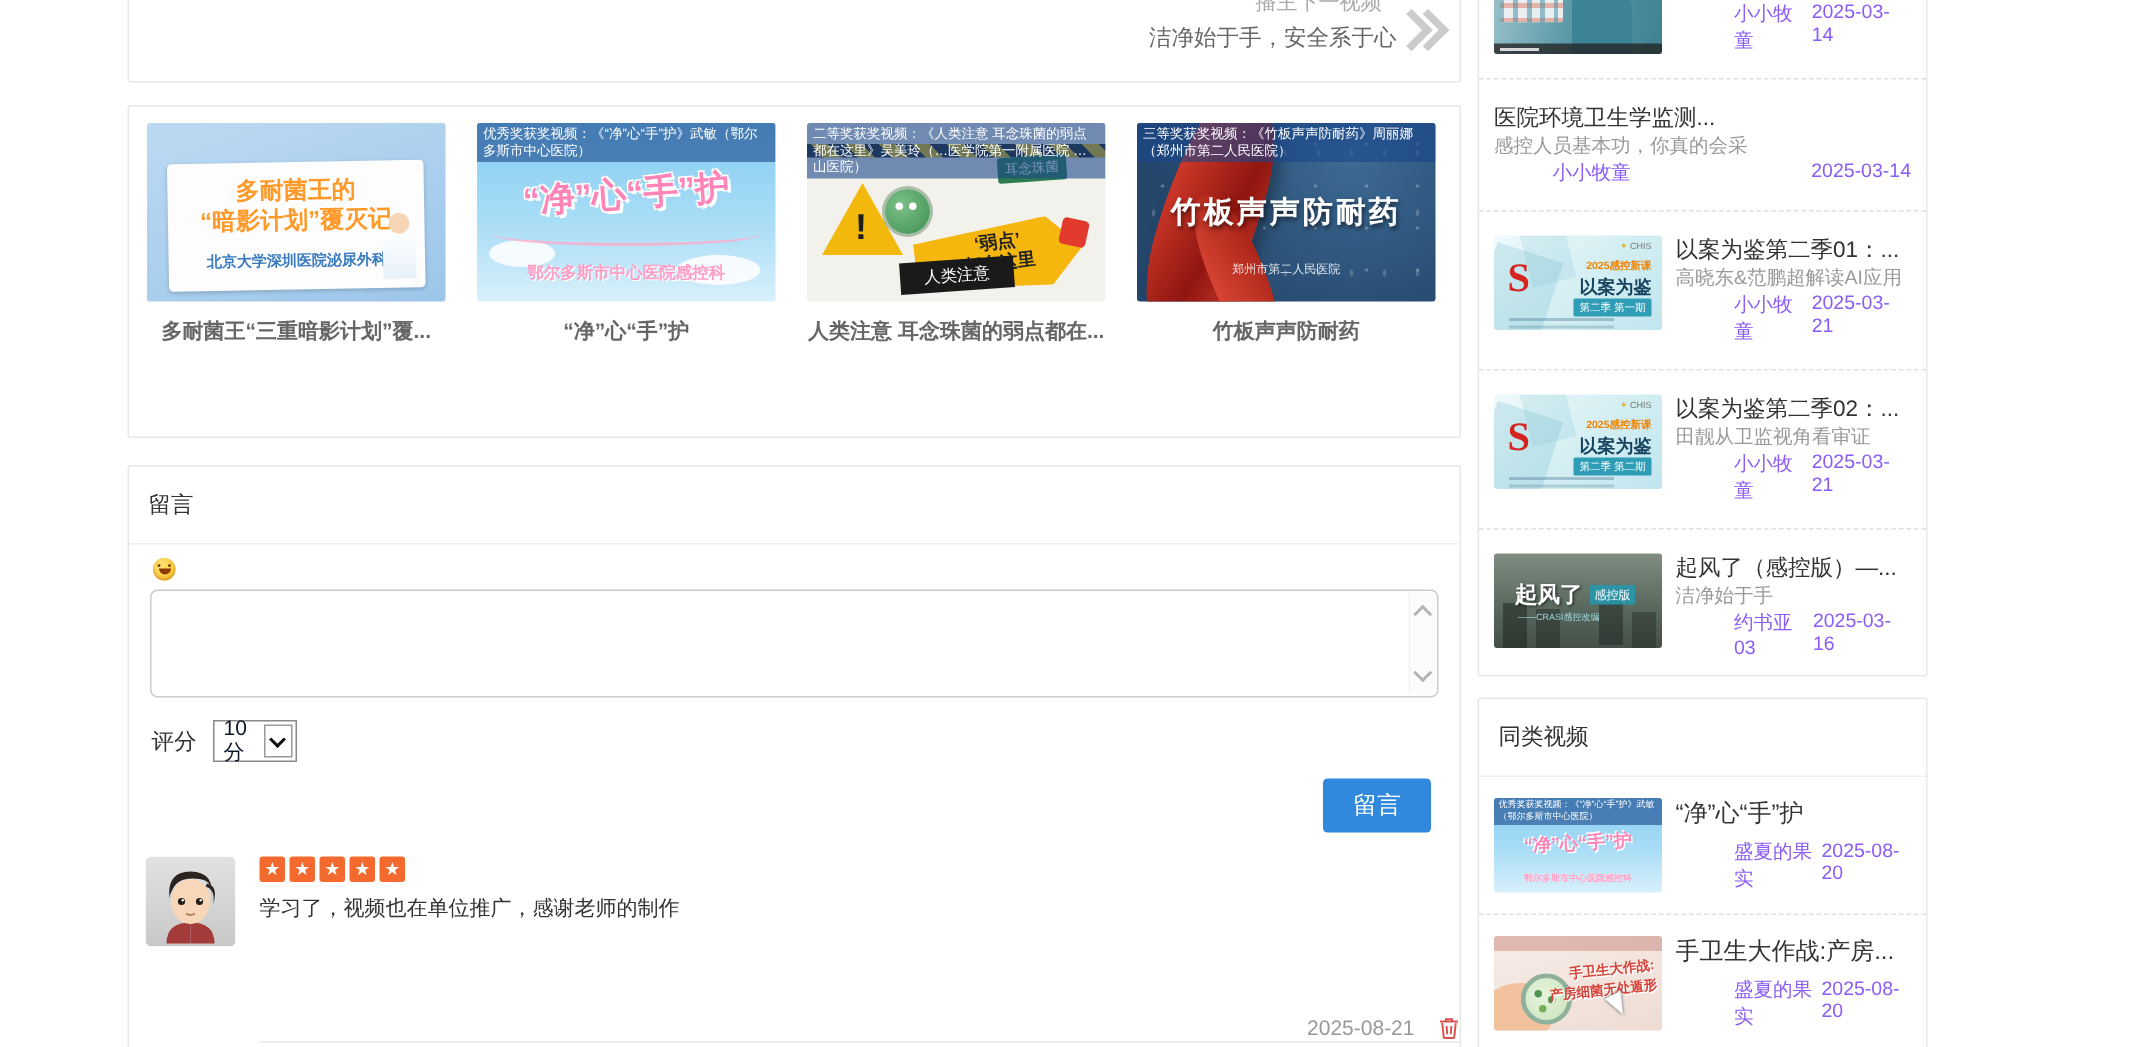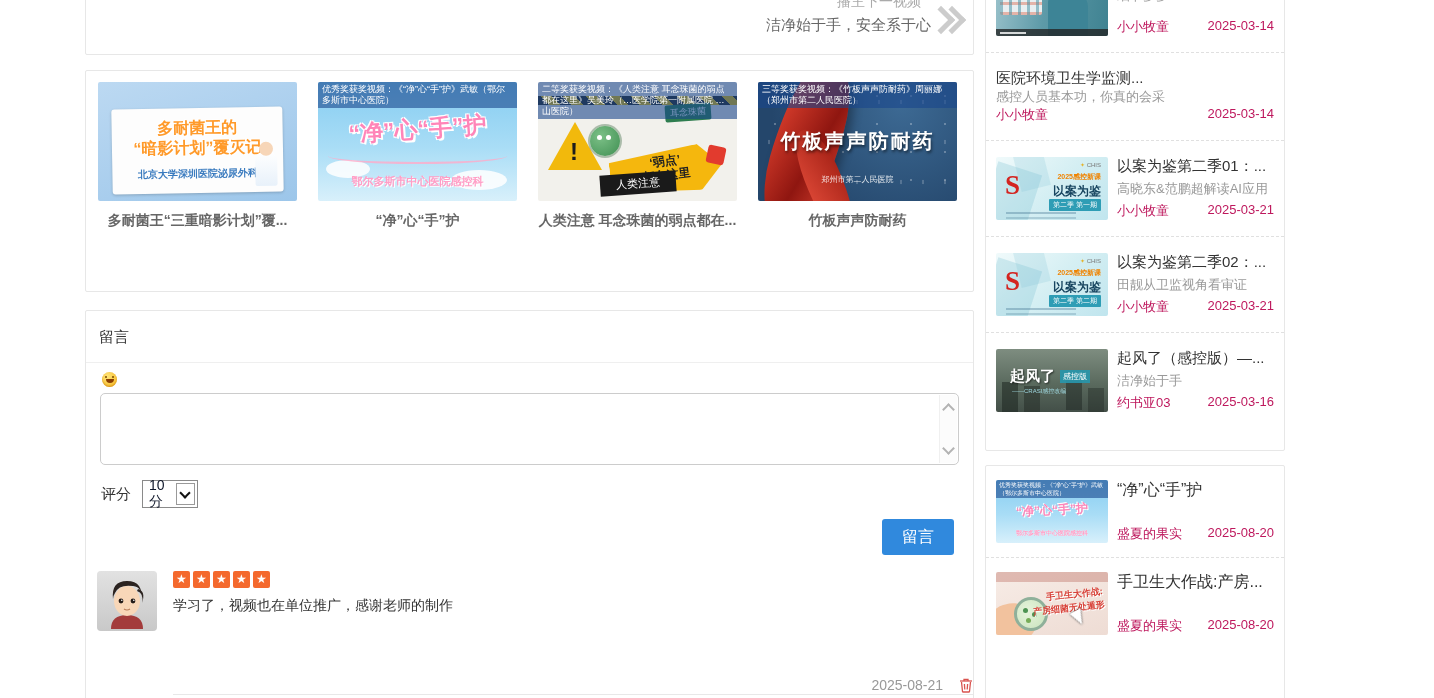--- a/index.html
+++ b/index.html
@@ -96,21 +96,21 @@
 
   
   #sideBoxA { left:985px; top:-44px; width:300px; height:495px; }
   #sideBoxB { left:985px; top:465px; width:300px; height:300px; }
   .side-item { display:flex; gap:9px; padding:16px 10px; border-bottom:1px dashed #e0e0e0; cursor:pointer; }
   .side-item.last { border-bottom:none; }
   .sth { position:relative; width:112px; height:63px; flex:none; border-radius:2px; overflow:hidden; }
   .s-col { flex:1; min-width:0; display:flex; flex-direction:column; justify-content:space-between; }
   .s-title { font-size:15px; color:#333; white-space:nowrap; overflow:hidden; text-overflow:ellipsis; }
   .s-sub { font-size:13px; color:#999; white-space:nowrap; overflow:hidden; text-overflow:ellipsis; }
-  .s-meta { display:flex; justify-content:space-between; font-size:13px; color:#be185d; }
+  .s-meta { display:flex; justify-content:space-between; font-size:13px; color:#8b5cf6;margin-left:39px; }
   #sideBoxB .side-item { padding:14px 10px; }
   #sideBoxB .s-title { font-size:16px; }
 
   
   .sa1 { background:linear-gradient(100deg,#9cc3cc 0%,#5d9aa8 45%,#3f8291 100%); }
   .sa1 .panel { position:absolute; left:4px; top:6px; width:42px; height:36px; background:#e9eff1; border-radius:2px; background-image:repeating-linear-gradient(90deg,rgba(60,140,160,.5) 0 3px,transparent 3px 9px),repeating-linear-gradient(0deg,rgba(220,90,60,.4) 0 3px,transparent 3px 10px); }
   .sa1 .bodyshape { position:absolute; left:52px; top:18px; width:40px; height:46px; border-radius:12px 16px 0 0; background:#3d8496; }
   .sa1 .arm { position:absolute; left:50px; top:-2px; width:10px; height:30px; background:#3d8496; transform:rotate(28deg); border-radius:5px; }
   .sa1 .bar { position:absolute; left:0; right:0; bottom:0; height:7px; background:rgba(35,35,35,.78); }
   .sa1 .bar::before { content:""; position:absolute; left:4px; top:2.5px; width:26px; height:2px; background:rgba(255,255,255,.8); }
@@ -376,20 +376,23 @@
         <div class="s-meta">
           <span>约书亚03</span>
           <span>2025-03-16</span>
         </div>
       </div>
     </div>
 
   </div>
 
   <div class="box" id="sideBoxB">
+    <div class="sec-header">
+      <span>同类视频</span>
+    </div>
 
     <div class="side-item">
       <div class="sth sa6">
         <div class="ovm">优秀奖获奖视频：《“净”心“手”护》武敏（鄂尔多斯市中心医院）</div>
         <div class="big">“净”心“手”护</div>
         <div class="sub">鄂尔多斯市中心医院感控科</div>
       </div>
       <div class="s-col">
         <div class="s-title">“净”心“手”护</div>
         <div class="s-meta">

